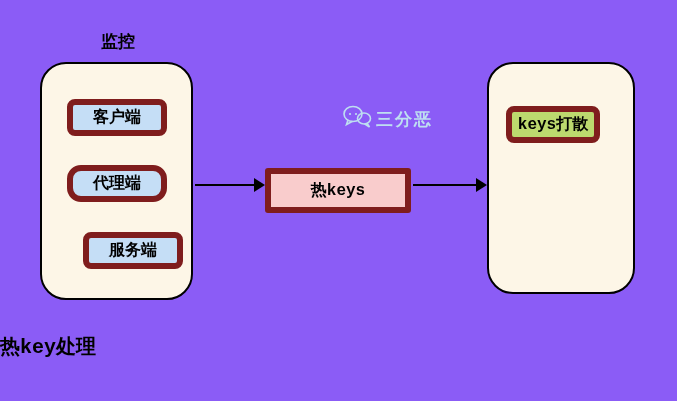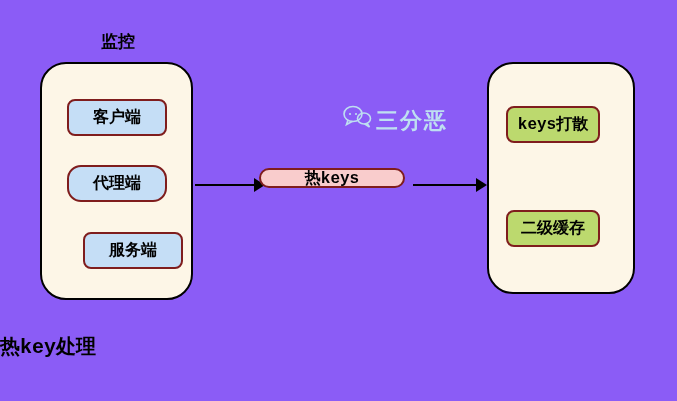--- a/index.html
+++ b/index.html
@@ -30,41 +30,41 @@
     position: absolute;
     background: #fdf6e7;
     border: 2px solid #000;
     border-radius: 26px;
     box-sizing: border-box;
   }
   .group-left  { left: 40px;  top: 62px; width: 153px; height: 238px; }
   .group-right { left: 487px; top: 62px; width: 148px; height: 232px; }
   .node {
     position: absolute;
-    border: 2px solid #7f1d1d;
+    border: 6px solid #7f1d1d;
     border-radius: 8px;
     box-sizing: border-box;
     display: flex;
     align-items: center;
     justify-content: center;
     font-size: 16px;
     font-weight: bold;
     color: #000;
   }
   .node-blue  { background: #c5def6; left: 67px; width: 100px; height: 37px; }
   .node-blue.n0 { top: 99px;  }
   .node-blue.n1 { top: 165px; border-radius: 14px; }
   .node-blue.n2 { top: 232px; margin-left: 16px; }
   .node-green { background: #bcd96e; left: 506px; width: 94px; height: 37px; }
   .node-green.n0 { top: 106px; }
   .node-green.n1 { top: 210px; }
   .node-pink {
     background: #f9cccc;
-    left: 259px; top: 168px; width: 146px; height: 20px;
-    border-radius: 13px;
+    left: 265px; top: 168px; width: 146px; height: 45px;
+    border-radius: 3px;
   }
   .arrow {
     position: absolute;
     height: 14px;
     top: 178px;
   }
   .arrow .shaft {
     position: absolute;
     left: 0; top: 6px;
     height: 2px;
@@ -82,21 +82,21 @@
   .arrow-left  .shaft { width: 60px; }
   .arrow-right { left: 413px; width: 74px; }
   .arrow-right .shaft { width: 64px; }
   .watermark {
     position: absolute;
     left: 342px; top: 105px;
     display: flex;
     align-items: center;
     gap: 4px;
     color: #bedff1;
-    font-size: 22px;
+    font-size: 17px;
     font-weight: bold;
     letter-spacing: 2px;
     user-select: none;
   }
   .diagram-title {
     position: absolute;
     left: 0; right: 0;
     top: 333px;
     font-size: 20px;
     font-weight: bold;
@@ -124,21 +124,20 @@
   <div class="node node-pink">热keys</div>
 
   <div class="arrow arrow-right">
     <div class="shaft"></div>
     <div class="head"></div>
   </div>
 
   <div class="group-container group-right"></div>
 
   <div class="node node-green n0">keys打散</div>
-  <div class="node node-green n1">二级缓存</div>
 
   <div class="watermark">
     <span>
       <svg width="30" height="24" viewBox="0 0 30 24" aria-hidden="true">
         <g fill="none" stroke="#bedff1" stroke-width="1.6">
           <ellipse cx="11" cy="9" rx="9" ry="7.5"></ellipse>
           <path d="M6 15 L4.5 19.5 L10.5 16.2"></path>
           <ellipse cx="22" cy="13.5" rx="6.5" ry="5.5"></ellipse>
           <path d="M25 18.2 L27.5 22 L22.5 18.8"></path>
         </g>

